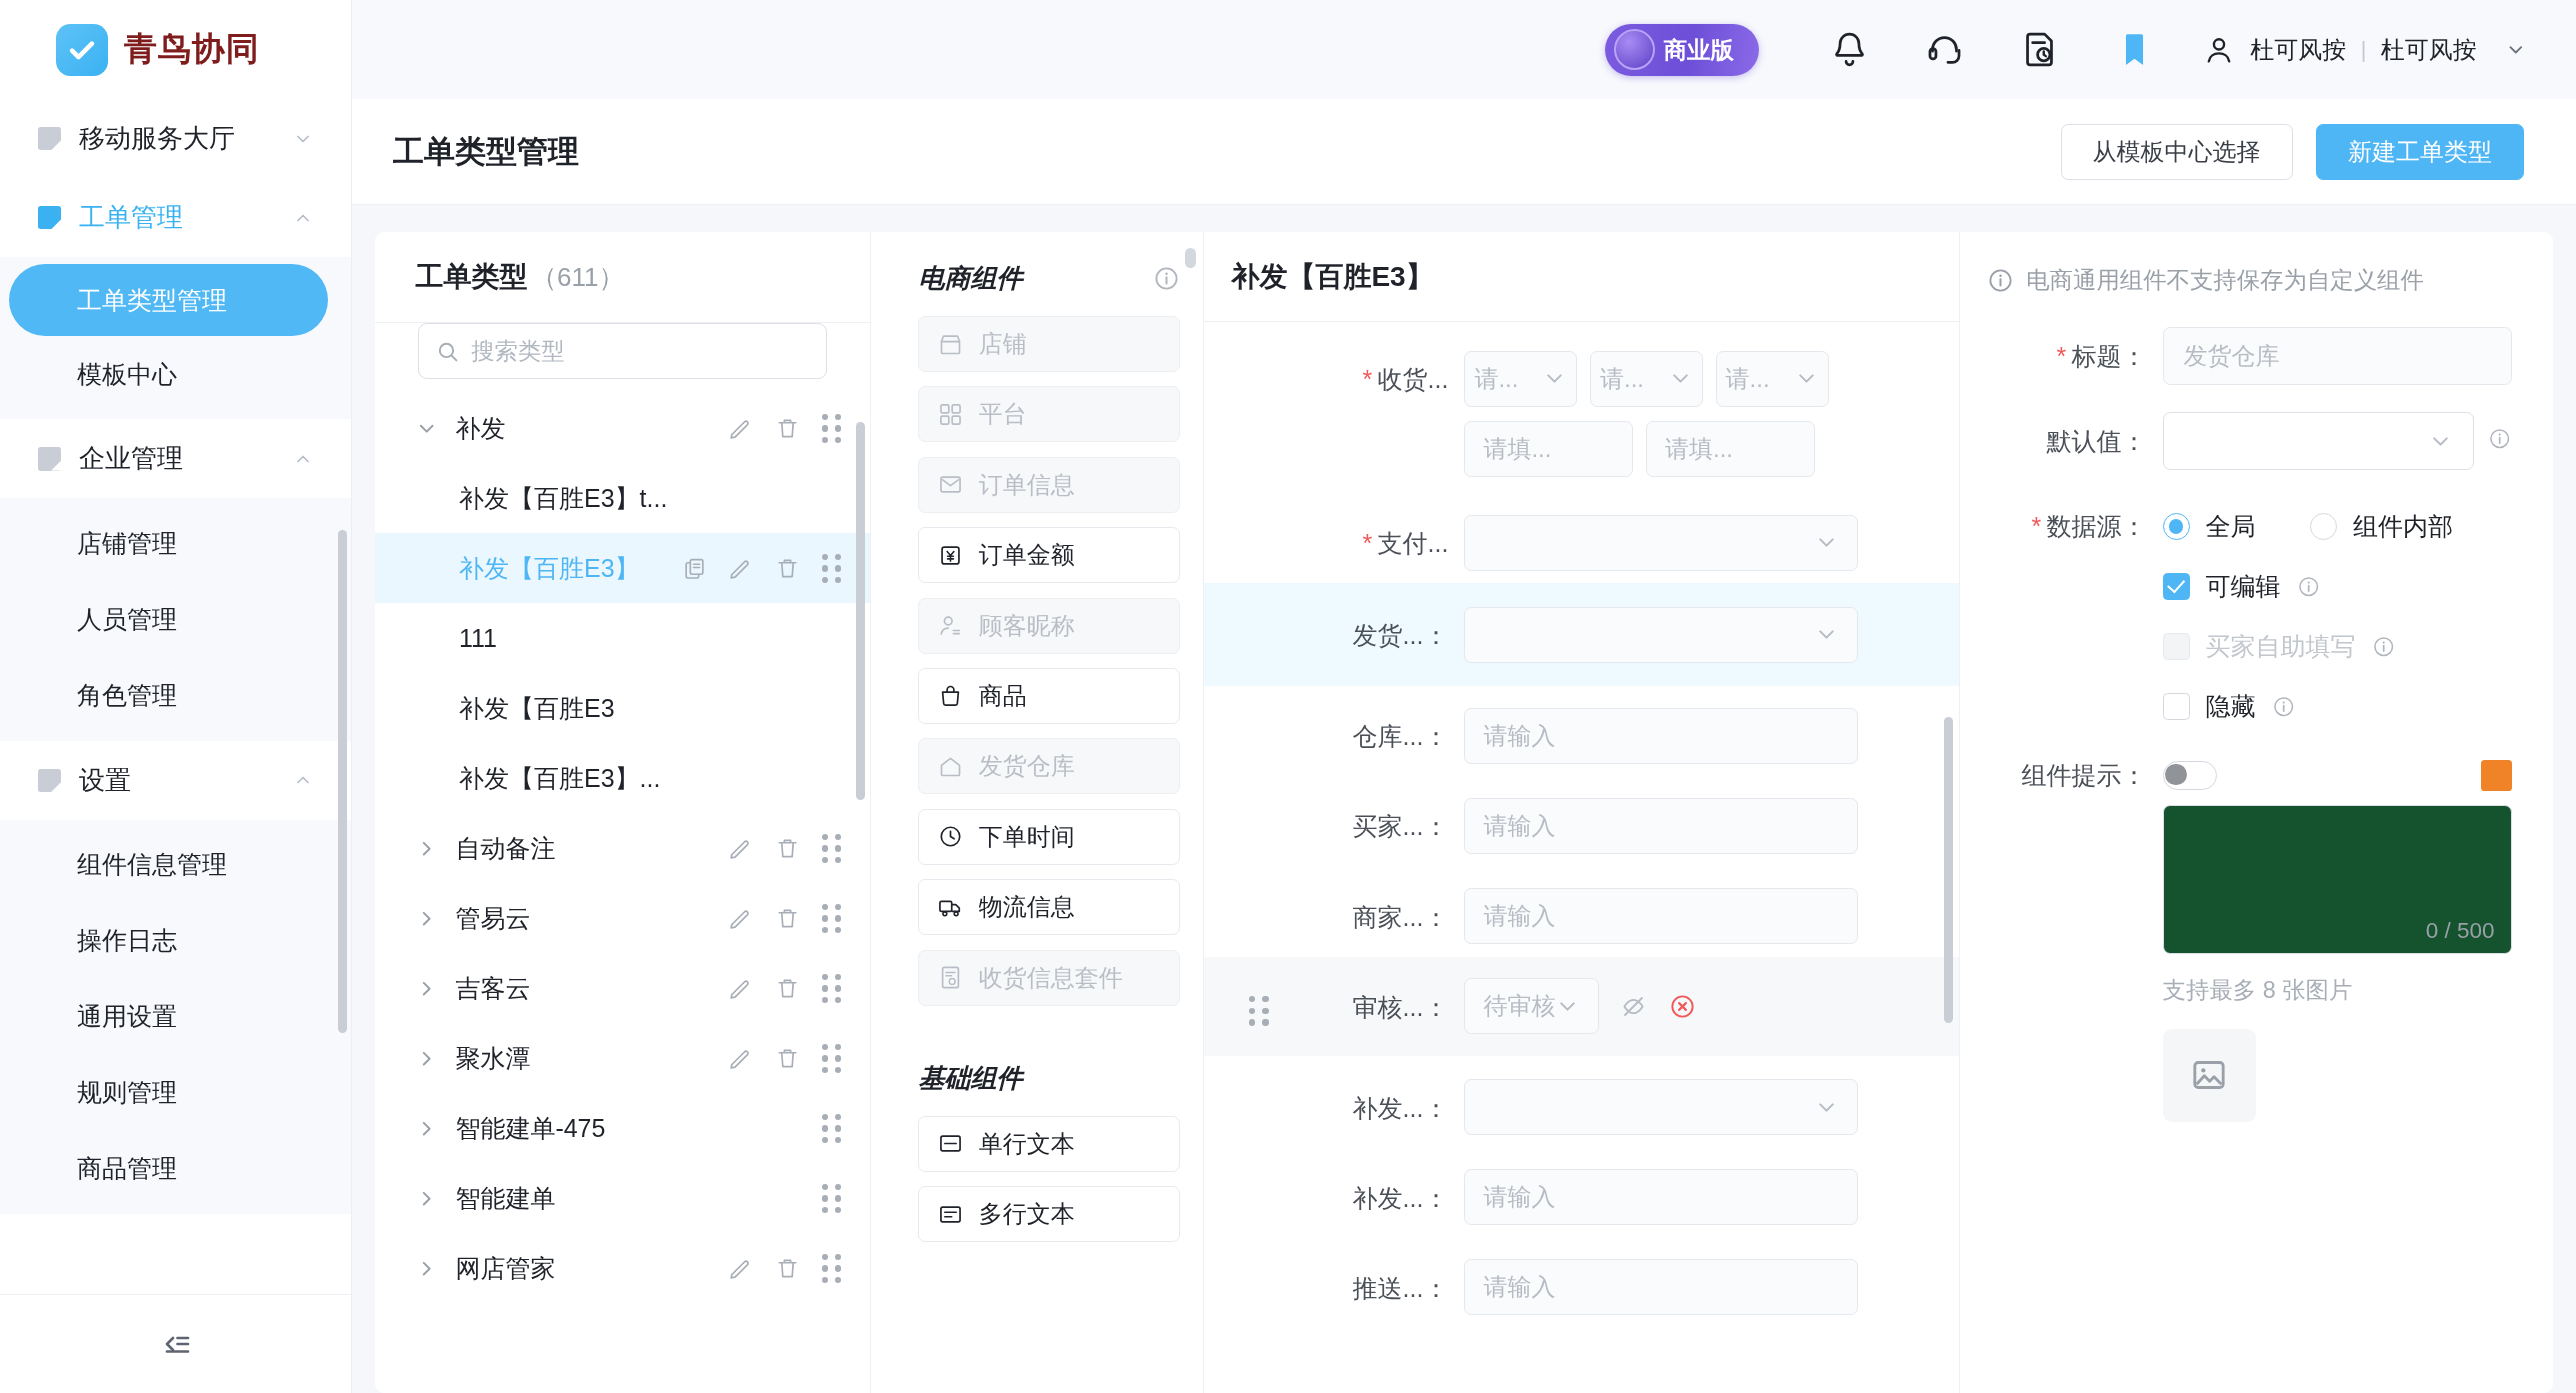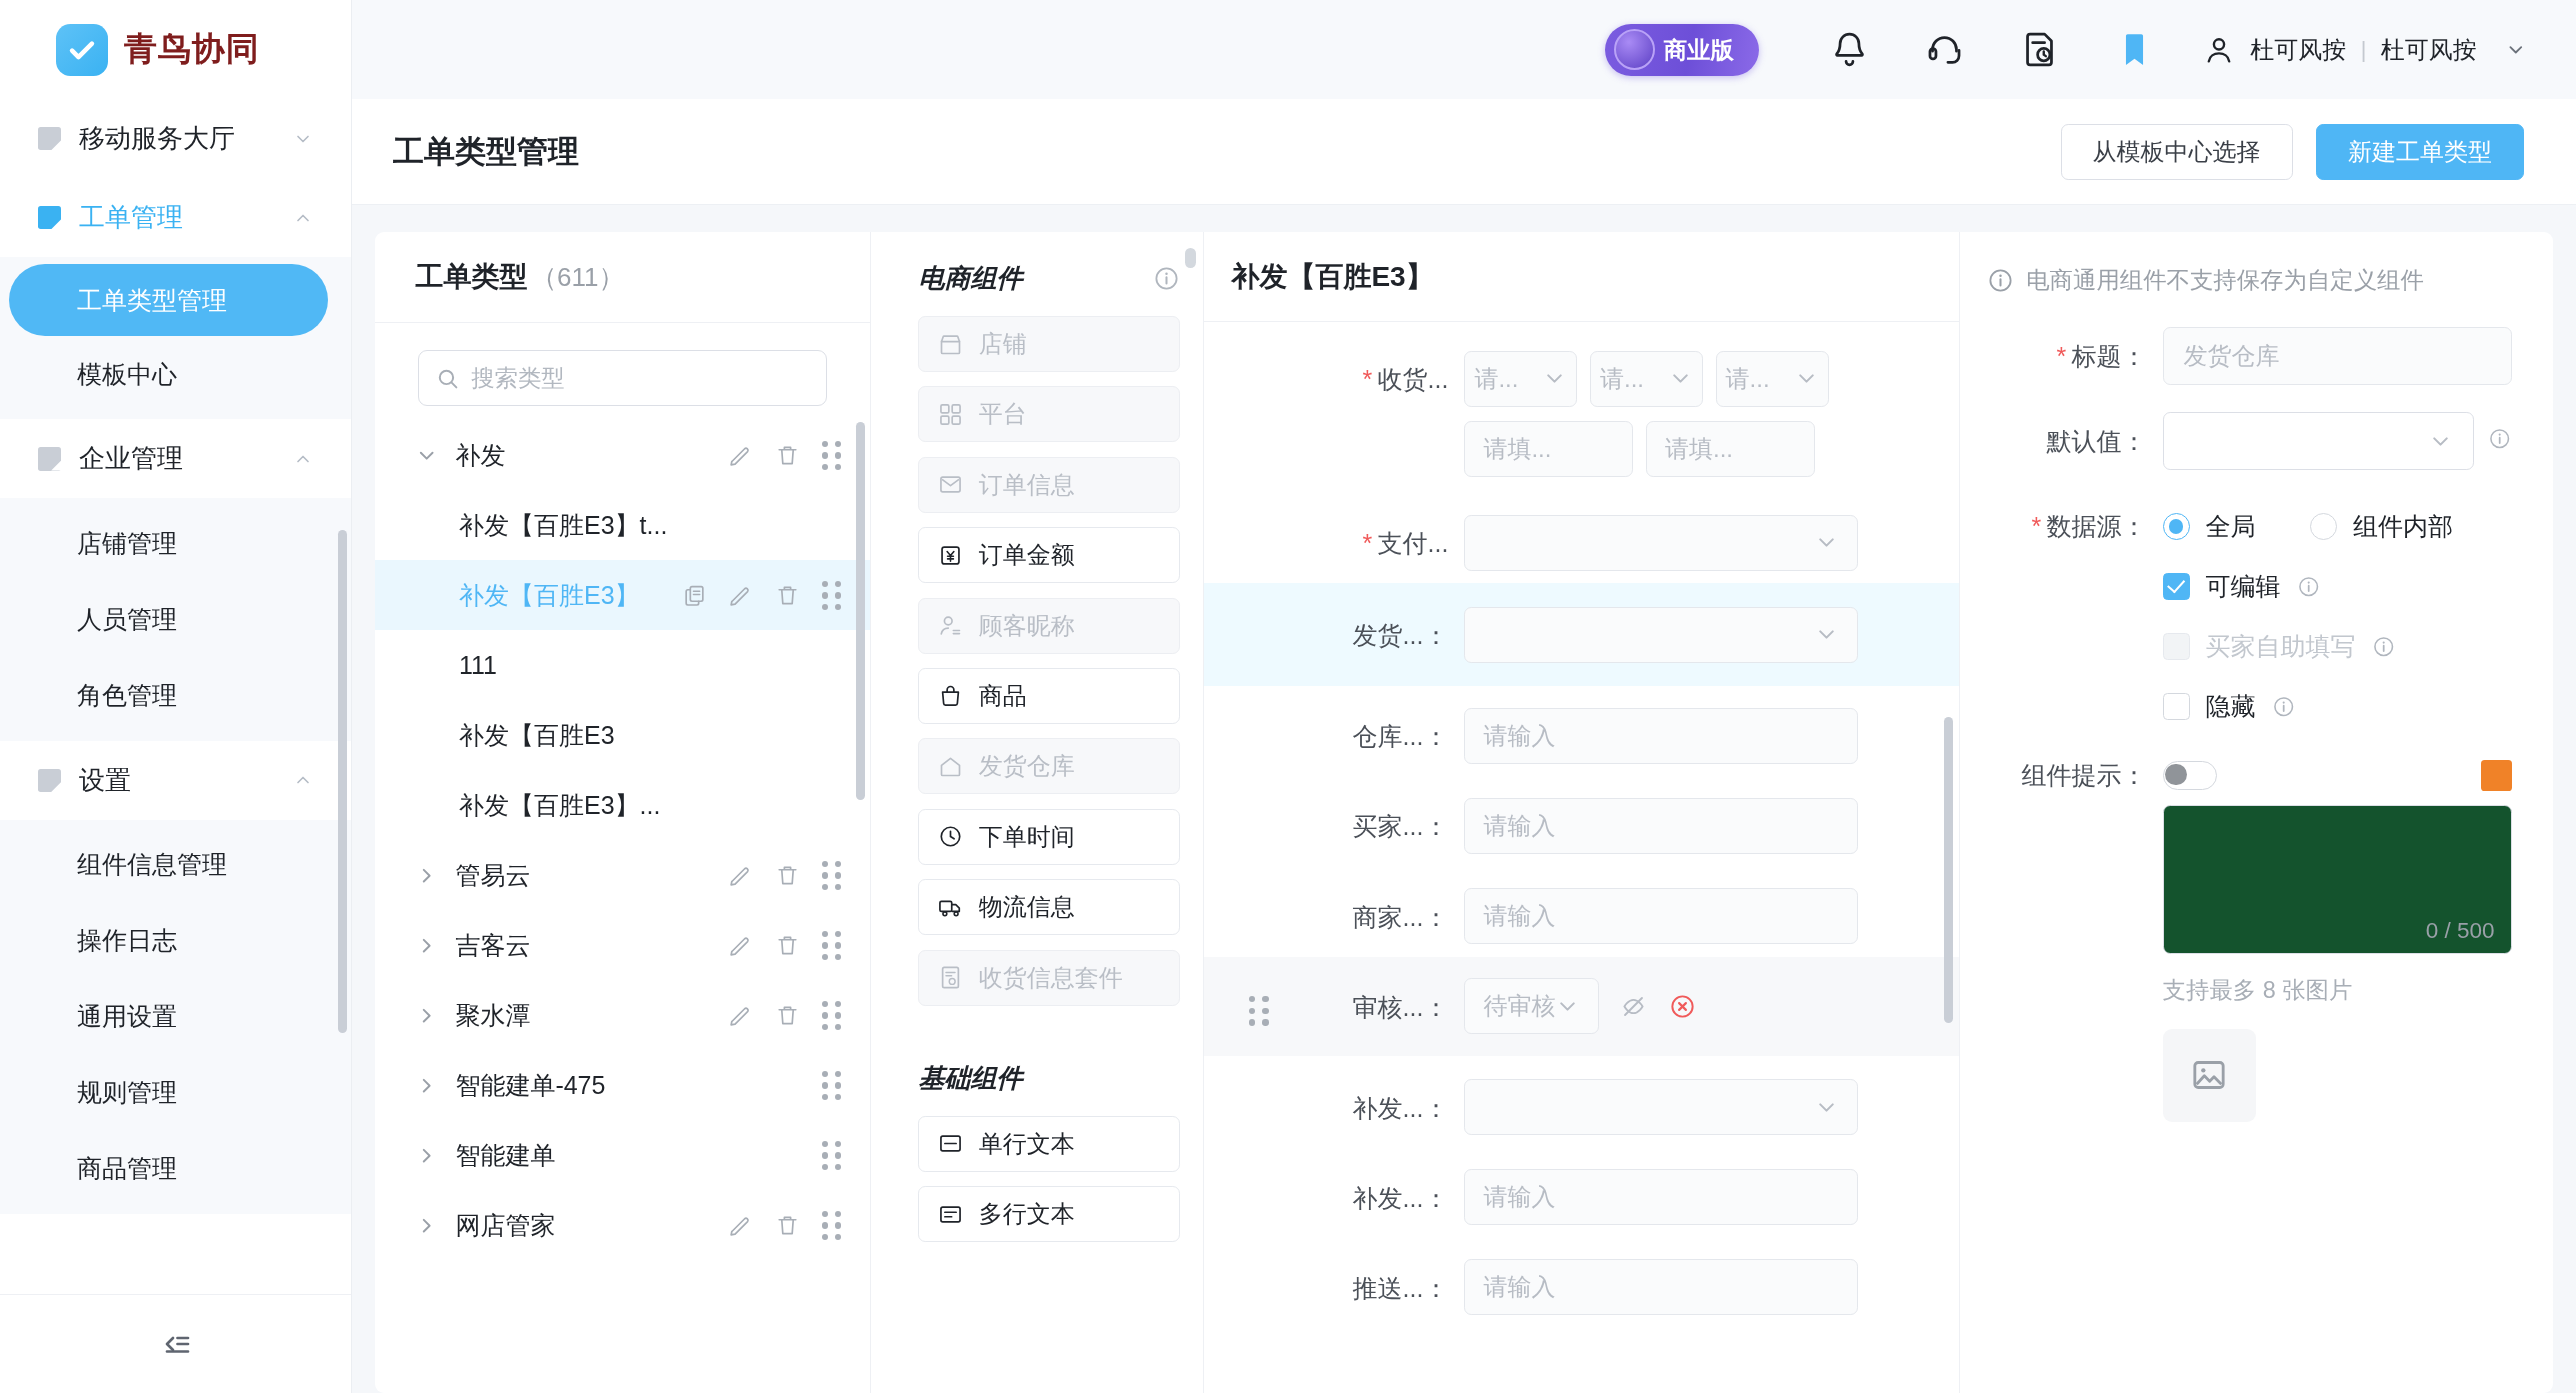--- a/index.html
+++ b/index.html
@@ -106,21 +106,21 @@
   .btn-primary { background: #4fb6f5; color: #fff; border: 0.9px solid #4fb6f5; }
 
   .workarea { flex: 1; padding: 27px 23.4px 0 23.4px; min-height: 0; }
   .board { background: #fff; border-radius: 9px; height: 100%; display: flex; min-width: 0; }
 
   
   .col-types { width: 496px; flex: 0 0 496px; display: flex; flex-direction: column; border-right: 0.9px solid #eef0f4; min-height:0; }
   .col-head { height: 90px; display: flex; align-items: center; padding: 0 40px; }
   .col-title { font-size: 28px; font-weight: 700; color: #1f2329; }
   .col-count { font-size: 26px; color: #9aa0a8; margin-left: 3.6px; }
-  .types-body { flex: 1; overflow: hidden; position: relative; border-top: 0.9px solid #eef0f4; padding-top: 27px; }
+  .types-body { flex: 1; overflow: hidden; position: relative; border-top: 0.9px solid #eef0f4; }
   .search-wrap { padding: 0 43px 0 43px; }
   .search-box {
     height: 56px; border: 0.9px solid #dcdfe6; border-radius: 9px; display: flex;
     align-items: center; padding: 0 16px; gap: 10.8px;
   }
   .search-ico { width: 25px; height: 25px; color: #a8aeb6; flex: 0 0 25px; }
   .search-ph { font-size: 23.4px; color: #b2b8c0; }
   .tree { margin-top: 14.4px; }
   .tree-row {
     height: 70px; display: flex; align-items: center; padding: 0 29px 0 40px;
@@ -492,20 +492,48 @@
                 <span class="tw"></span>
                 <span class="tree-label">补发【百胜E3】...</span>
               </div>
 
               <div class="tree-row">
                 <span class="tw">
                     <svg viewBox="0 0 24 24" fill="none">
                       <path d="M9 6l6 6-6 6" stroke="currentColor" stroke-width="2" stroke-linecap="round" stroke-linejoin="round"></path>
                     </svg>
                   </span>
+                <span class="tree-label">自动备注</span>
+                <span class="row-acts">
+                  <span>
+                      <svg viewBox="0 0 24 24" fill="none">
+                        <path d="M4 17.5L16 5.5a2 2 0 012.8 2.8L6.8 20.3 3 21l.7-3.5z" stroke="currentColor" stroke-width="1.6" stroke-linejoin="round"></path>
+                      </svg>
+                    </span>
+                  <span>
+                      <svg viewBox="0 0 24 24" fill="none">
+                        <path d="M4 6.5h16M9 6.5V4.2h6v2.3M6.5 6.5l1 13.3h9l1-13.3" stroke="currentColor" stroke-width="1.6" stroke-linecap="round" stroke-linejoin="round"></path>
+                      </svg>
+                    </span>
+                  <span class="dots6">
+                      <i></i>
+                      <i></i>
+                      <i></i>
+                      <i></i>
+                      <i></i>
+                      <i></i>
+                    </span>
+                </span>
+              </div>
+              <div class="tree-row">
+                <span class="tw">
+                    <svg viewBox="0 0 24 24" fill="none">
+                      <path d="M9 6l6 6-6 6" stroke="currentColor" stroke-width="2" stroke-linecap="round" stroke-linejoin="round"></path>
+                    </svg>
+                  </span>
                 <span class="tree-label">管易云</span>
                 <span class="row-acts">
                   <span>
                       <svg viewBox="0 0 24 24" fill="none">
                         <path d="M4 17.5L16 5.5a2 2 0 012.8 2.8L6.8 20.3 3 21l.7-3.5z" stroke="currentColor" stroke-width="1.6" stroke-linejoin="round"></path>
                       </svg>
                     </span>
                   <span>
                       <svg viewBox="0 0 24 24" fill="none">
                         <path d="M4 6.5h16M9 6.5V4.2h6v2.3M6.5 6.5l1 13.3h9l1-13.3" stroke="currentColor" stroke-width="1.6" stroke-linecap="round" stroke-linejoin="round"></path>

